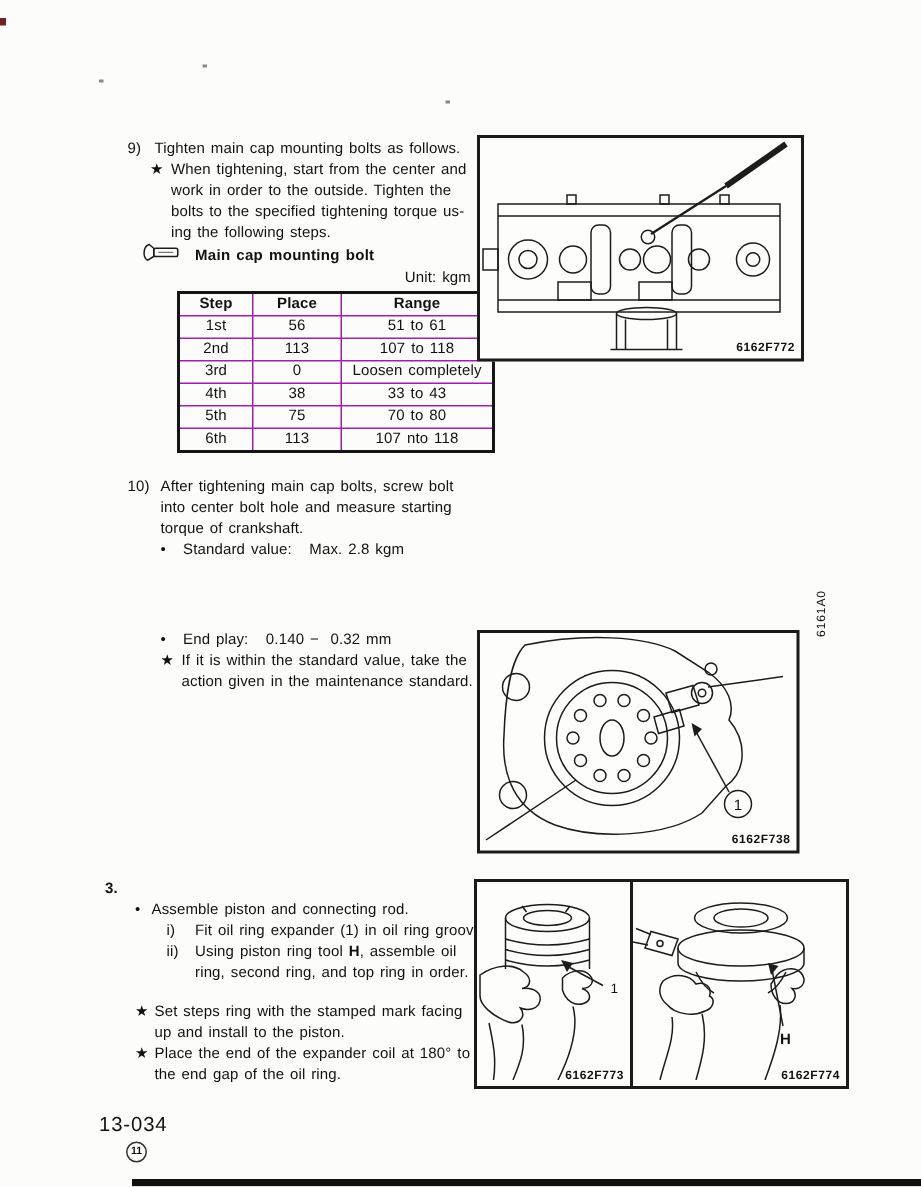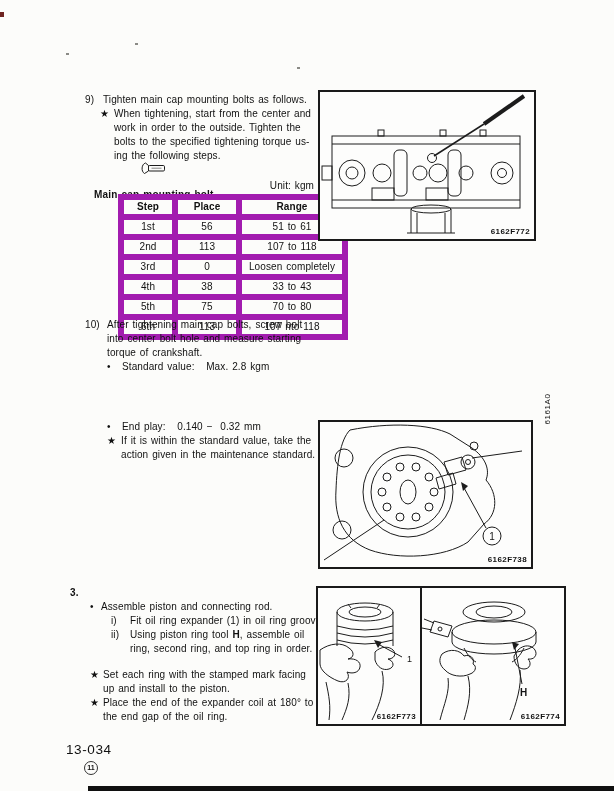--- a/index.html
+++ b/index.html
@@ -16,29 +16,29 @@
   .row { display:flex; align-items:flex-start; }
   .marker { flex:0 0 auto; }
   .b { font-weight:bold; }
 
   
   .step9  { left:85px;  top:93px;  width:245px; }
   .step9 .marker { width:18px; }
   .note-row { margin-left:15px; }
   .note-row .star { flex:0 0 14px; }
 
-  .tool-row { left:94px; top:162px; display:flex; align-items:center; gap:9px;flex-direction:column; }
+  .tool-row { left:94px; top:162px; display:flex; align-items:center; gap:9px; }
   .tool-row .label { font-weight:bold; letter-spacing:0.2px; }
 
   .unit { left:118px; top:179px; width:196px; text-align:right; }
 
   table.torque { left:118px; top:194px; position:absolute; border-collapse:collapse;
     border:2px solid #141414; font-size:10px; }
   table.torque th, table.torque td {
-    border:6px solid #a21caf; height:14px; padding:0 3px; text-align:center;
+    border:1px solid #a21caf; height:14px; padding:0 3px; text-align:center;
     font-weight:normal; }
   table.torque th { font-weight:bold; }
   .c-step { width:42px; } .c-target { width:52px; } .c-range { width:94px; }
 
   .step10 { left:85px; top:318px; width:250px; }
   .step10 .marker, .step11 .marker { width:22px; }
   .sub { margin-left:22px; }
   .sub .bullet { flex:0 0 15px; }
   .sub .star { flex:0 0 14px; }
 
@@ -196,21 +196,21 @@
     <div class="row item-row">
       <span class="marker">ii)</span>
       <div>
         <p class="pre"><span>Using piston ring tool </span><span class="b">H</span><span>, assemble oil</span></p>
         <p class="pre">ring, second ring, and top ring in order.</p>
       </div>
     </div>
     <div class="gap12"></div>
     <div class="row star-row">
       <span class="star">★</span>
-      <p class="pre">Set each ring with the stamped mark facing
+      <p class="pre">Set steps ring with the stamped mark facing
 up and install to the piston.</p>
     </div>
     <div class="row star-row">
       <span class="star">★</span>
       <p class="pre">Place the end of the expander coil at 180° to
 the end gap of the oil ring.</p>
     </div>
   </section>
 
   <div class="fig fig1">

